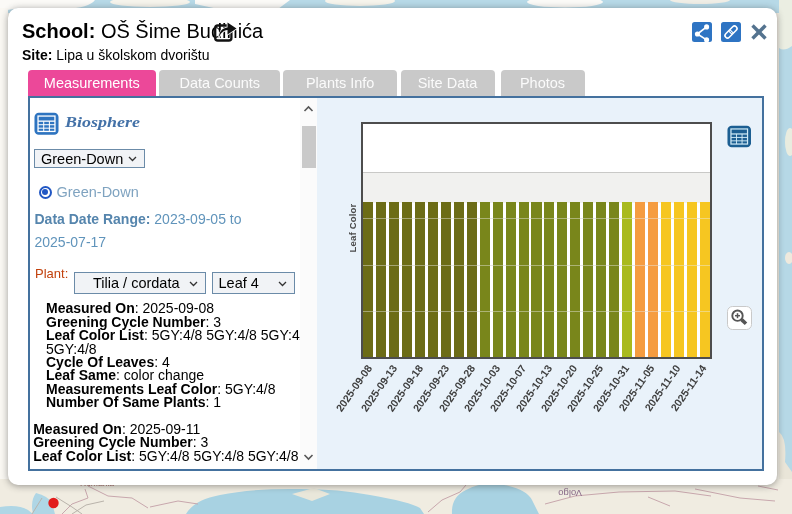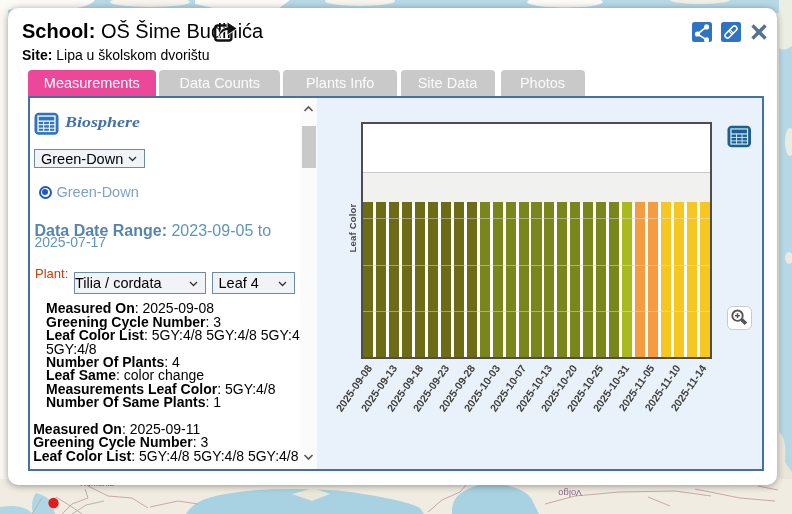--- a/index.html
+++ b/index.html
@@ -107,44 +107,44 @@
 <span style="padding-left:6px">Green-Down</span>
     <span style="position:absolute;right:7px;top:6px">
       <svg style="display:block" width="9" height="6" viewBox="0 0 9 6">
         <polyline points="1,1 4.5,4.5 8,1" fill="none" stroke="#333" stroke-width="1.3"></polyline>
       </svg>
     </span>
   </div>
 <span class="abs" style="left:38.5px;top:185.5px;width:13px;height:13px;border-radius:50%;border:2px solid #2157c4;background:#fff;box-sizing:border-box"></span>
 <span class="abs" style="left:41.9px;top:188.9px;width:6.6px;height:6.6px;border-radius:50%;background:#2157c4"></span>
 <div class="abs" style="left:56.5px;top:185.1px;font-size:14.5px;line-height:14.5px;color:#7fa3c0">Green-Down</div>
-<div class="abs" style="left:34.5px;top:224px;font-size:16px;line-height:14px;color:#6094bb;width:240px"><b style="color:#5585ad">Data Date Range:</b> 2023-09-05 to</div>
+<div class="abs" style="left:34.5px;top:212px;font-size:14px;line-height:14px;color:#6094bb;width:240px"><b style="color:#5585ad">Data Date Range:</b> 2023-09-05 to</div>
 <div class="abs" style="left:34.5px;top:235.4px;font-size:14px;line-height:14px;color:#6094bb">2025-07-17</div>
 <div class="abs" style="left:35px;top:267px;font-size:13px;line-height:13px;color:#c2410c">Plant:</div>
 <div class="abs sel" style="left:74px;top:272px;width:132.3px;height:21.5px">
-<span style="padding-left:0">Tilia / cordata</span>
+<span style="padding-left:18px">Tilia / cordata</span>
     <span style="position:absolute;right:7px;top:8px">
       <svg style="display:block" width="9" height="6" viewBox="0 0 9 6">
         <polyline points="1,1 4.5,4.5 8,1" fill="none" stroke="#333" stroke-width="1.3"></polyline>
       </svg>
     </span>
   </div>
 <div class="abs sel" style="left:211.5px;top:272px;width:83.3px;height:21.5px">
 <span style="padding-left:6px">Leaf 4</span>
     <span style="position:absolute;right:7px;top:8px">
       <svg style="display:block" width="9" height="6" viewBox="0 0 9 6">
         <polyline points="1,1 4.5,4.5 8,1" fill="none" stroke="#333" stroke-width="1.3"></polyline>
       </svg>
     </span>
   </div>
 <div class="abs mtxt" style="left:46px;top:302.3px;width:267px">
 <b>Measured On</b>: 2025-09-08<br>
 <b>Greening Cycle Number</b>: 3<br>
 <b>Leaf Color List</b>: 5GY:4/8 5GY:4/8 5GY:4/8 5GY:4/8<br>
-<b>Number Of Plants</b>: 4<br>
+<b>Cycle Of Leaves</b>: 4<br>
 <b>Leaf Same</b>: color change<br>
 <b>Measurements Leaf Color</b>: 5GY:4/8<br>
 <b>Number Of Same Plants</b>: 1</div>
 <div class="abs mtxt" style="left:33.2px;top:422.8px;width:267px">
 <b>Measured On</b>: 2025-09-11<br>
 <b>Greening Cycle Number</b>: 3<br>
 <b>Leaf Color List</b>: 5GY:4/8 5GY:4/8 5GY:4/8</div>
 
 <div class="abs" style="left:300px;top:98px;width:17px;height:370.5px;background:#fbfbfb"></div>
 <svg class="abs" style="left:303px;top:104.5px" width="11" height="8" viewBox="0 0 11 8">

